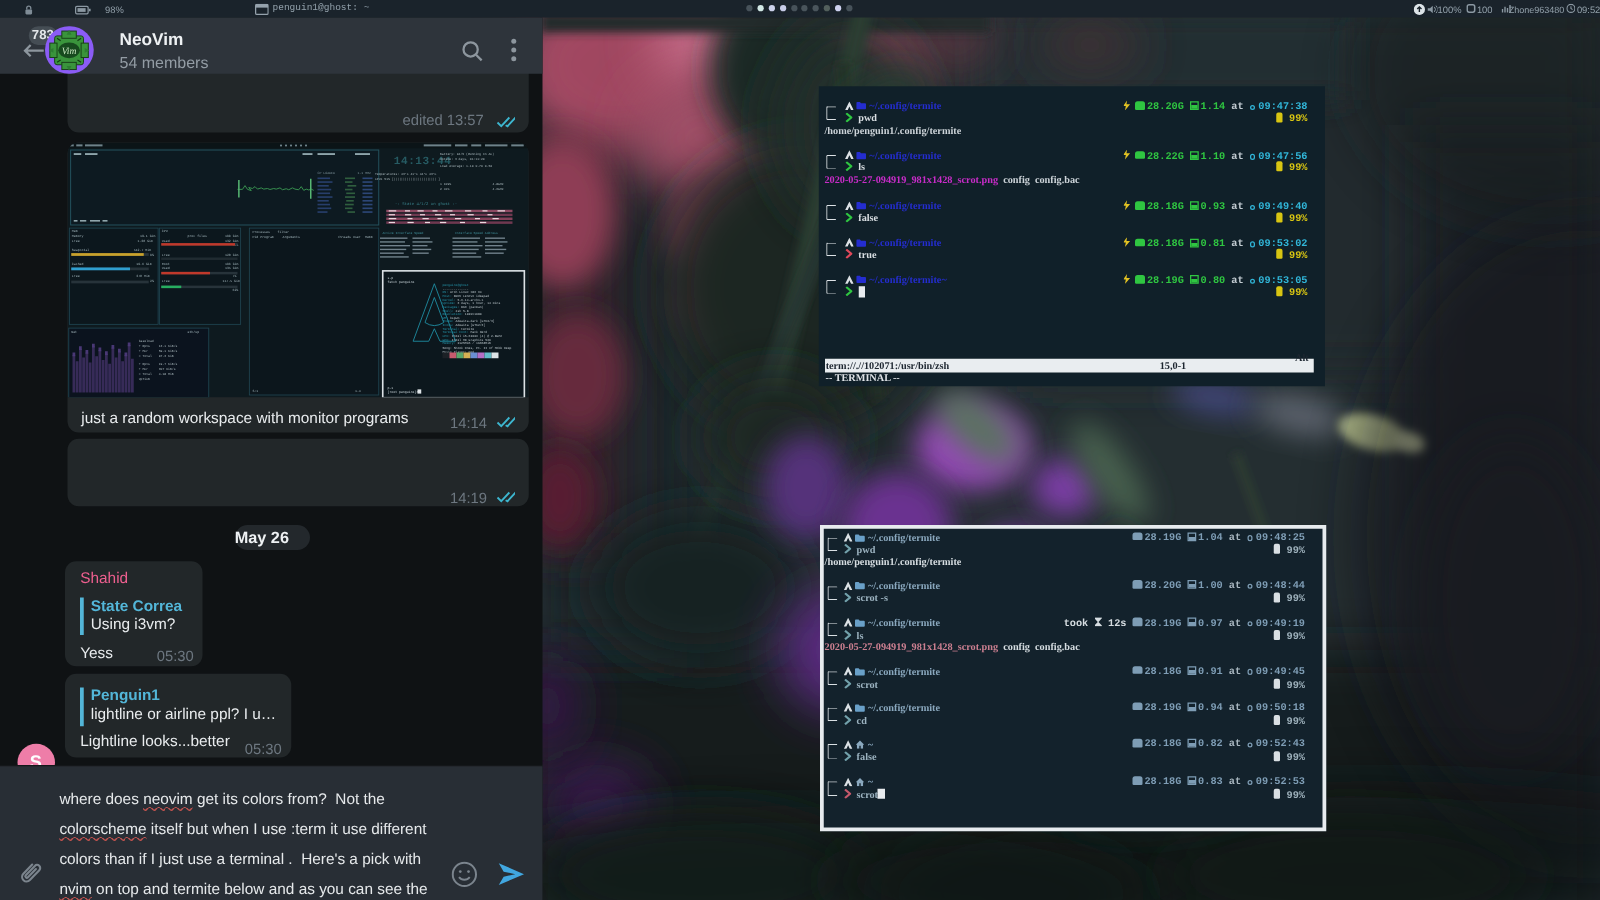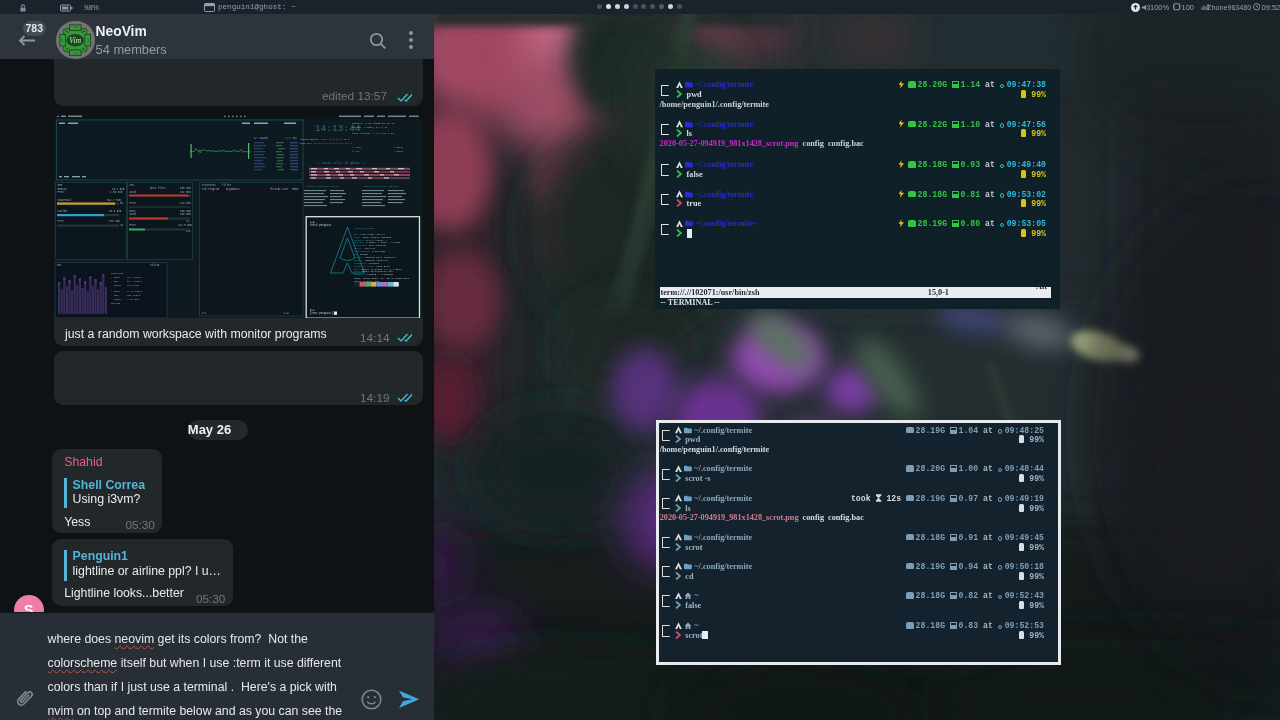--- a/index.html
+++ b/index.html
@@ -511,21 +511,21 @@
  <div class="tm" style="left:360px;top:376.6px">14:19</div>
  <svg class="abs" style="left:396.5px;top:378.3px" width="15" height="11" viewBox="0 0 15 11">
       <path d="M1 6l3 3 6.5-7M7.5 8.2L9 9l6.5-7" stroke="#3db6cf" stroke-width="1.5" fill="none"></path>
     </svg>
 
  <div class="abs" style="left:187.8px;top:405.8px;width:60.5px;height:20px;background:#23282c;border-radius:10px;color:#eef1f3;font-weight:bold;font-size:13px;text-align:left;line-height:20px">May 26</div>
 
  <div class="bub" style="left:52.4px;top:435px;width:109.8px;height:84.3px"></div>
  <div class="msg" style="left:64.2px;top:440.3px;color:#ee5f8f;font-weight:normal">Shahid</div>
  <div class="abs" style="left:64.2px;top:463.6px;width:2.5px;height:30.4px;background:#53b6d8"></div>
- <div class="msg" style="left:72.6px;top:462.6px;color:#53b6d8;font-weight:bold">Shell Correa</div>
+ <div class="msg" style="left:72.6px;top:462.6px;color:#53b6d8;font-weight:bold">State Correa</div>
  <div class="msg" style="left:72.6px;top:476.5px">Using i3vm?</div>
  <div class="msg" style="left:64.2px;top:499.6px">Yess</div>
  <div class="tm" style="left:125.4px;top:503.6px">05:30</div>
 
  <div class="bub" style="left:52.4px;top:524.6px;width:180.7px;height:67.4px"></div>
  <div class="abs" style="left:64.2px;top:536.2px;width:2.5px;height:30.4px;background:#53b6d8"></div>
  <div class="msg" style="left:72.6px;top:534.2px;color:#53b6d8;font-weight:bold">Penguin1</div>
  <div class="msg" style="left:72.6px;top:549.4px">lightline or airline ppl? I u…</div>
  <div class="msg" style="left:64.2px;top:571.2px">Lightline looks...better</div>
  <div class="tm" style="left:195.9px;top:577.9px">05:30</div>
@@ -551,21 +551,21 @@
   <svg class="abs" style="left:398px;top:76px" width="22" height="21" viewBox="0 0 22 21">
         <path d="M1 1.5L21.2 10.3 1 19l3.9-6.7 9.3-2-9.3-2z" fill="#41a7e0"></path>
       </svg>
  </div>
 
  <div id="tghead">
   <svg class="abs" style="left:18px;top:20.6px" width="18" height="11" viewBox="0 0 18 11">
         <path d="M6.5 1L2 5.5 6.5 10M2.5 5.5H17" stroke="#8d969e" stroke-width="1.8" fill="none"></path>
       </svg>
   <div class="abs" style="left:22.5px;top:7px;min-width:23.5px;height:14.5px;background:#454d54;border-radius:8px;color:#e3e7ea;font-size:10.5px;font-weight:bold;text-align:center;line-height:14.5px;padding:0 2px">783</div>
-  <div class="abs" style="left:56px;top:6.6px;width:38.5px;height:38.5px;border-radius:50%;background:#737373;overflow:hidden">
+  <div class="abs" style="left:36px;top:6.6px;width:38.5px;height:38.5px;border-radius:50%;background:#8b5cf6;overflow:hidden">
    <svg width="38.5" height="38.5" viewBox="0 0 40 40">
     <g fill="#3a943c" stroke="#173f17" stroke-width="0.8">
      <rect x="8" y="8" width="24" height="24" rx="2"></rect>
      <rect x="4" y="14" width="6" height="12"></rect>
             <rect x="30" y="14" width="6" height="12"></rect>
      <rect x="14" y="4" width="12" height="6"></rect>
             <rect x="14" y="30" width="12" height="6"></rect>
     </g>
     <path d="M20 3l2 4h-4zM20 37l2-4h-4zM3 20l4 2v-4zM37 20l-4 2v-4z" fill="#2e7d32"></path>
     <ellipse cx="20" cy="20" rx="9" ry="6.5" fill="#174a1e"></ellipse>

